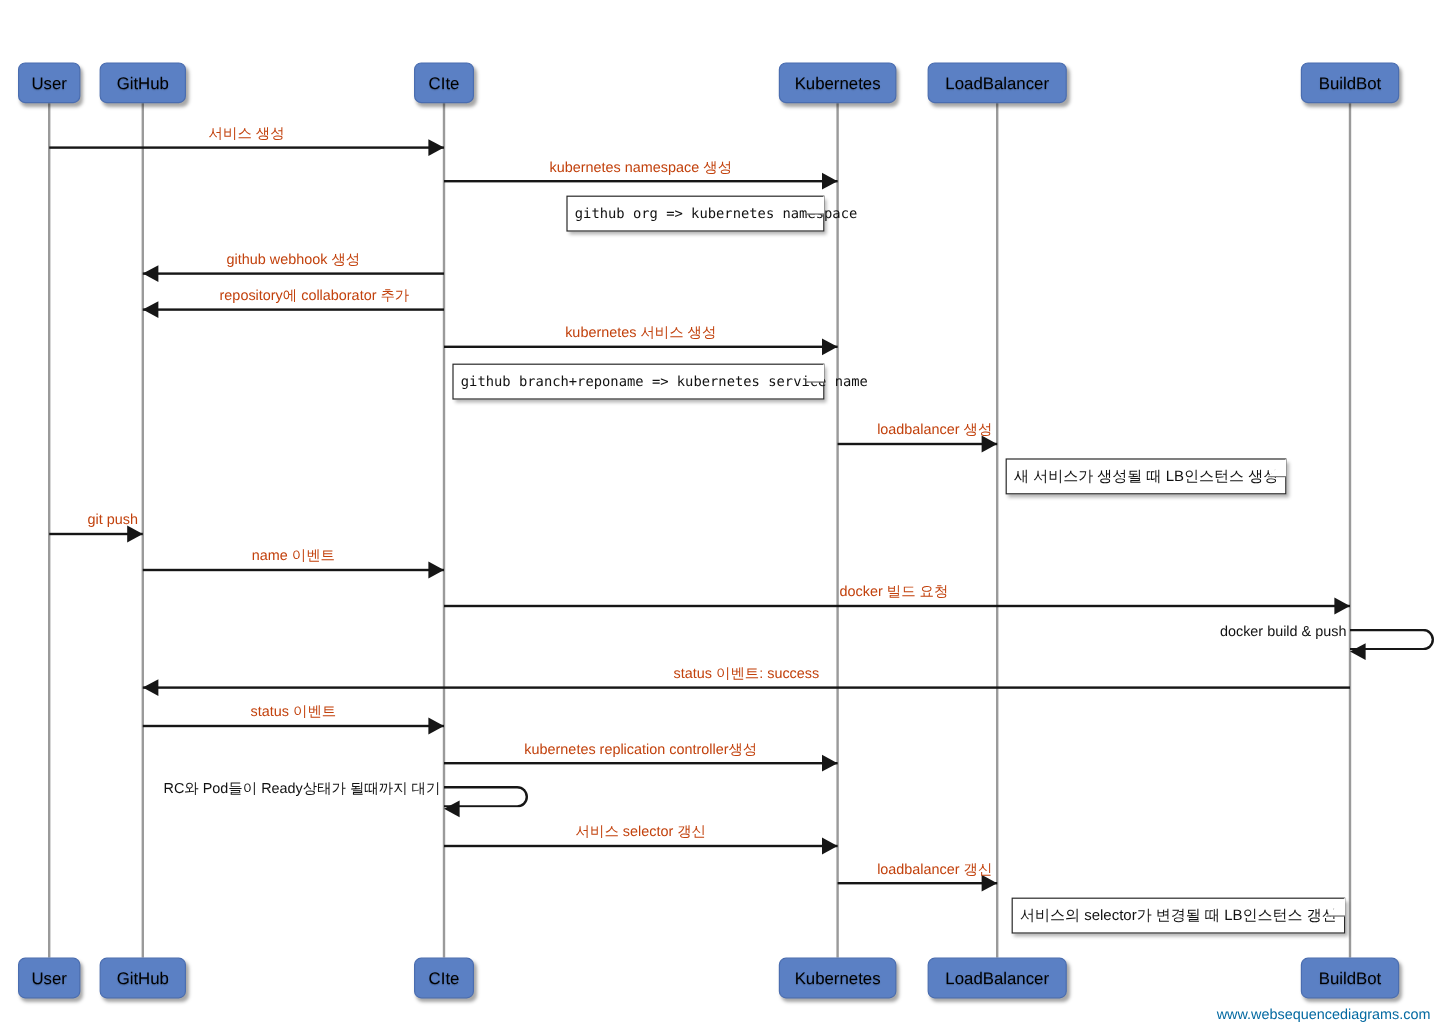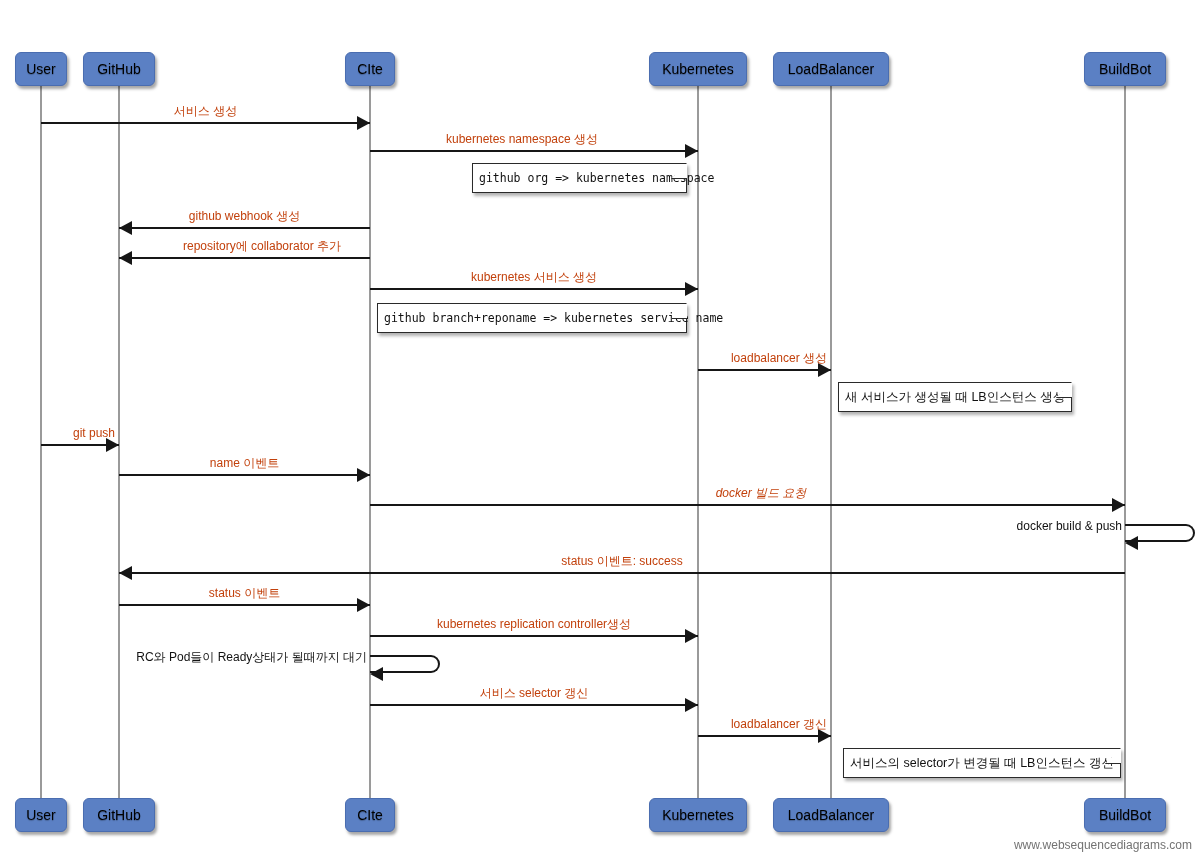--- a/index.html
+++ b/index.html
@@ -138,21 +138,21 @@
   .note-kr {
     font-family: "Liberation Sans", sans-serif;
     font-size: 12.5px;
   }
   
   #footer-credit {
     position: absolute;
     right: 8px;
     bottom: 6px;
     font-size: 12px;
-    color: #737373;
+    color: #0369a1;
   }
 </style>
 </head>
 <body>
 
 <div id="canvas">
 
 
   <div id="lifelines-layer">
       <div class="lifeline" style="left: 40px; top: 86px; height: 712px;"></div>
@@ -164,21 +164,21 @@
     </div>
   <div id="messages-layer">
       <div class="msg" style="left: 41px; top: 122px; width: 329px;">
         <div class="msg-line" style="width: 329px;"></div>
         <div class="arrow-head arrow-right" style="left: 316px;"></div>
         <div class="msg-label center" style="left: 164.5px;">서비스 생성</div>
       </div>
       <div class="msg" style="left: 370px; top: 150px; width: 328px;">
         <div class="msg-line" style="width: 328px;"></div>
         <div class="arrow-head arrow-right" style="left: 315px;"></div>
-        <div class="msg-label center" style="left: 152px;">kubernetes namespace 생성</div>
+        <div class="msg-label center" style="left: 164px;">kubernetes namespace 생성</div>
       </div>
       <div class="msg" style="left: 119px; top: 227px; width: 251px;">
         <div class="msg-line" style="width: 251px;"></div>
         <div class="arrow-head arrow-left" style="left: 0px;"></div>
         <div class="msg-label center" style="left: 125.5px;">github webhook 생성</div>
       </div>
       <div class="msg" style="left: 119px; top: 257px; width: 251px;">
         <div class="msg-line" style="width: 251px;"></div>
         <div class="arrow-head arrow-left" style="left: 0px;"></div>
         <div class="msg-label center" style="left: 143px;">repository에 collaborator 추가</div>
@@ -199,21 +199,21 @@
         <div class="msg-label right-aligned" style="left: 74px;">git push</div>
       </div>
       <div class="msg" style="left: 119px; top: 474px; width: 251px;">
         <div class="msg-line" style="width: 251px;"></div>
         <div class="arrow-head arrow-right" style="left: 238px;"></div>
         <div class="msg-label center" style="left: 125.5px;">name 이벤트</div>
       </div>
       <div class="msg" style="left: 370px; top: 504px; width: 755px;">
         <div class="msg-line" style="width: 755px;"></div>
         <div class="arrow-head arrow-right" style="left: 742px;"></div>
-        <div class="msg-label center" style="left: 391px; font-style: italic;">docker 빌드 요청</div>
+        <div class="msg-label center" style="left: 375px;">docker 빌드 요청</div>
       </div>
       <div class="msg" style="left: 119px; top: 572px; width: 1006px;">
         <div class="msg-line" style="width: 1006px;"></div>
         <div class="arrow-head arrow-left" style="left: 0px;"></div>
         <div class="msg-label center" style="left: 503px;">status 이벤트: success</div>
       </div>
       <div class="msg" style="left: 119px; top: 604px; width: 251px;">
         <div class="msg-line" style="width: 251px;"></div>
         <div class="arrow-head arrow-right" style="left: 238px;"></div>
         <div class="msg-label center" style="left: 125.5px;">status 이벤트</div>

